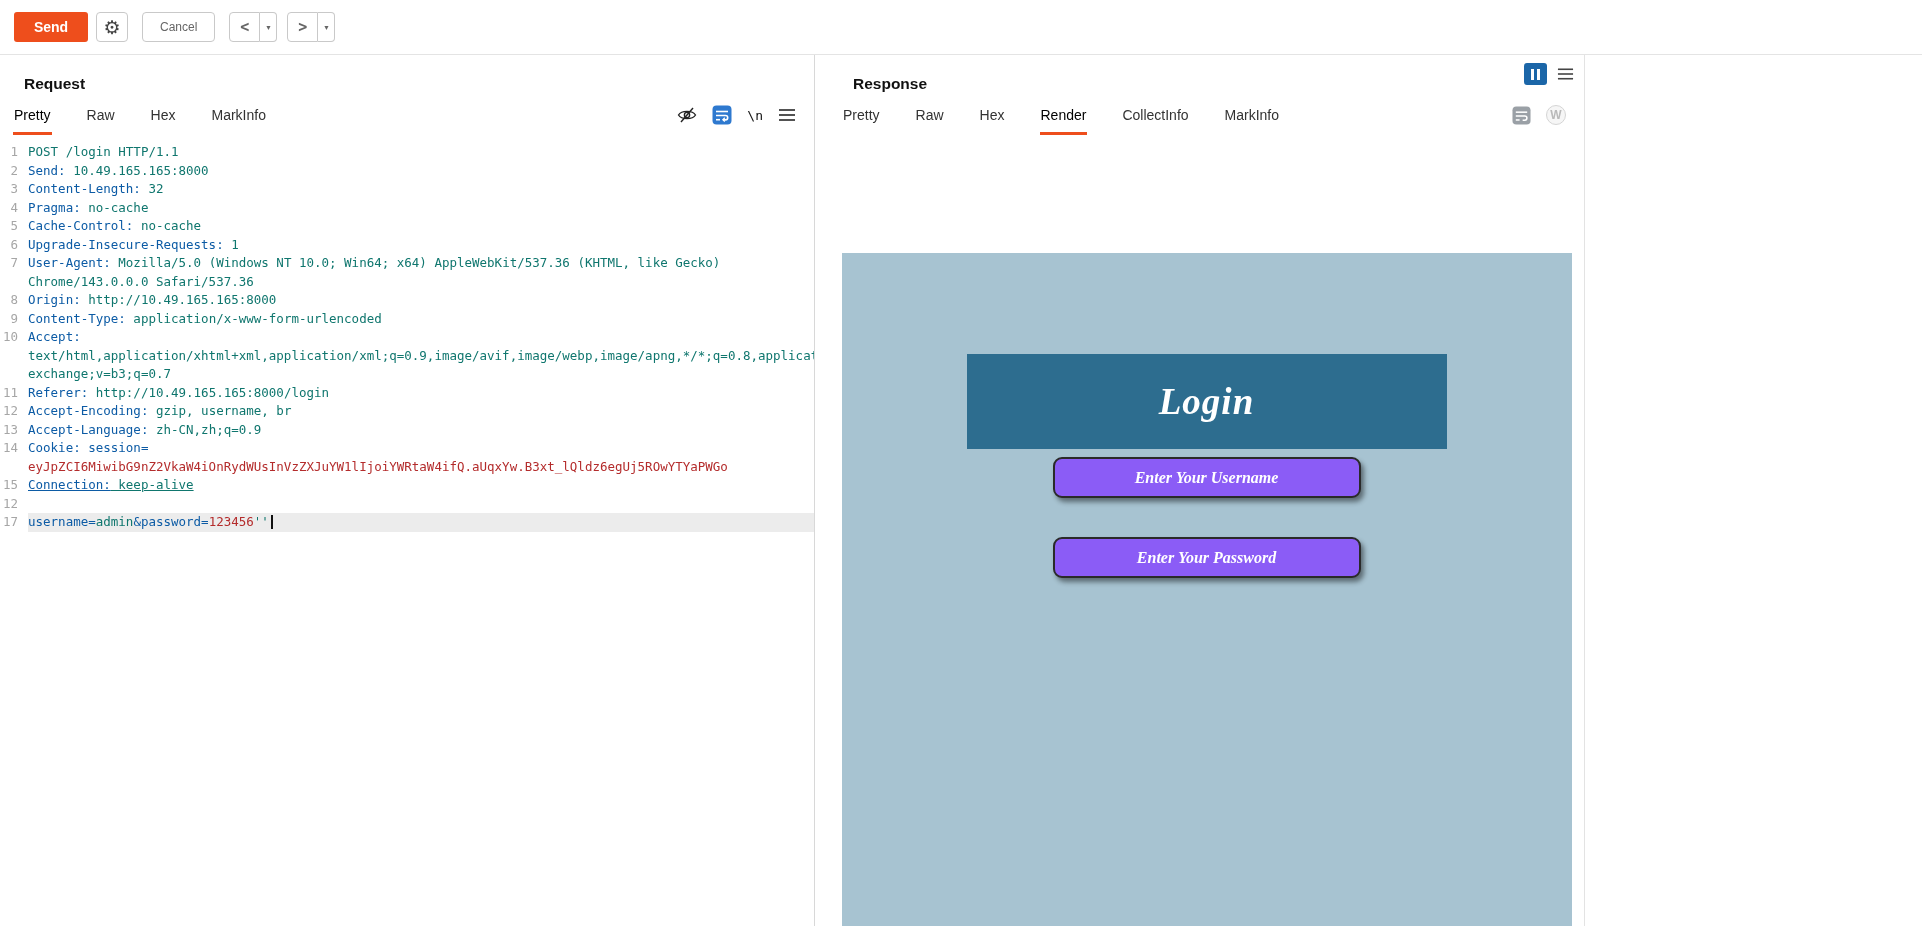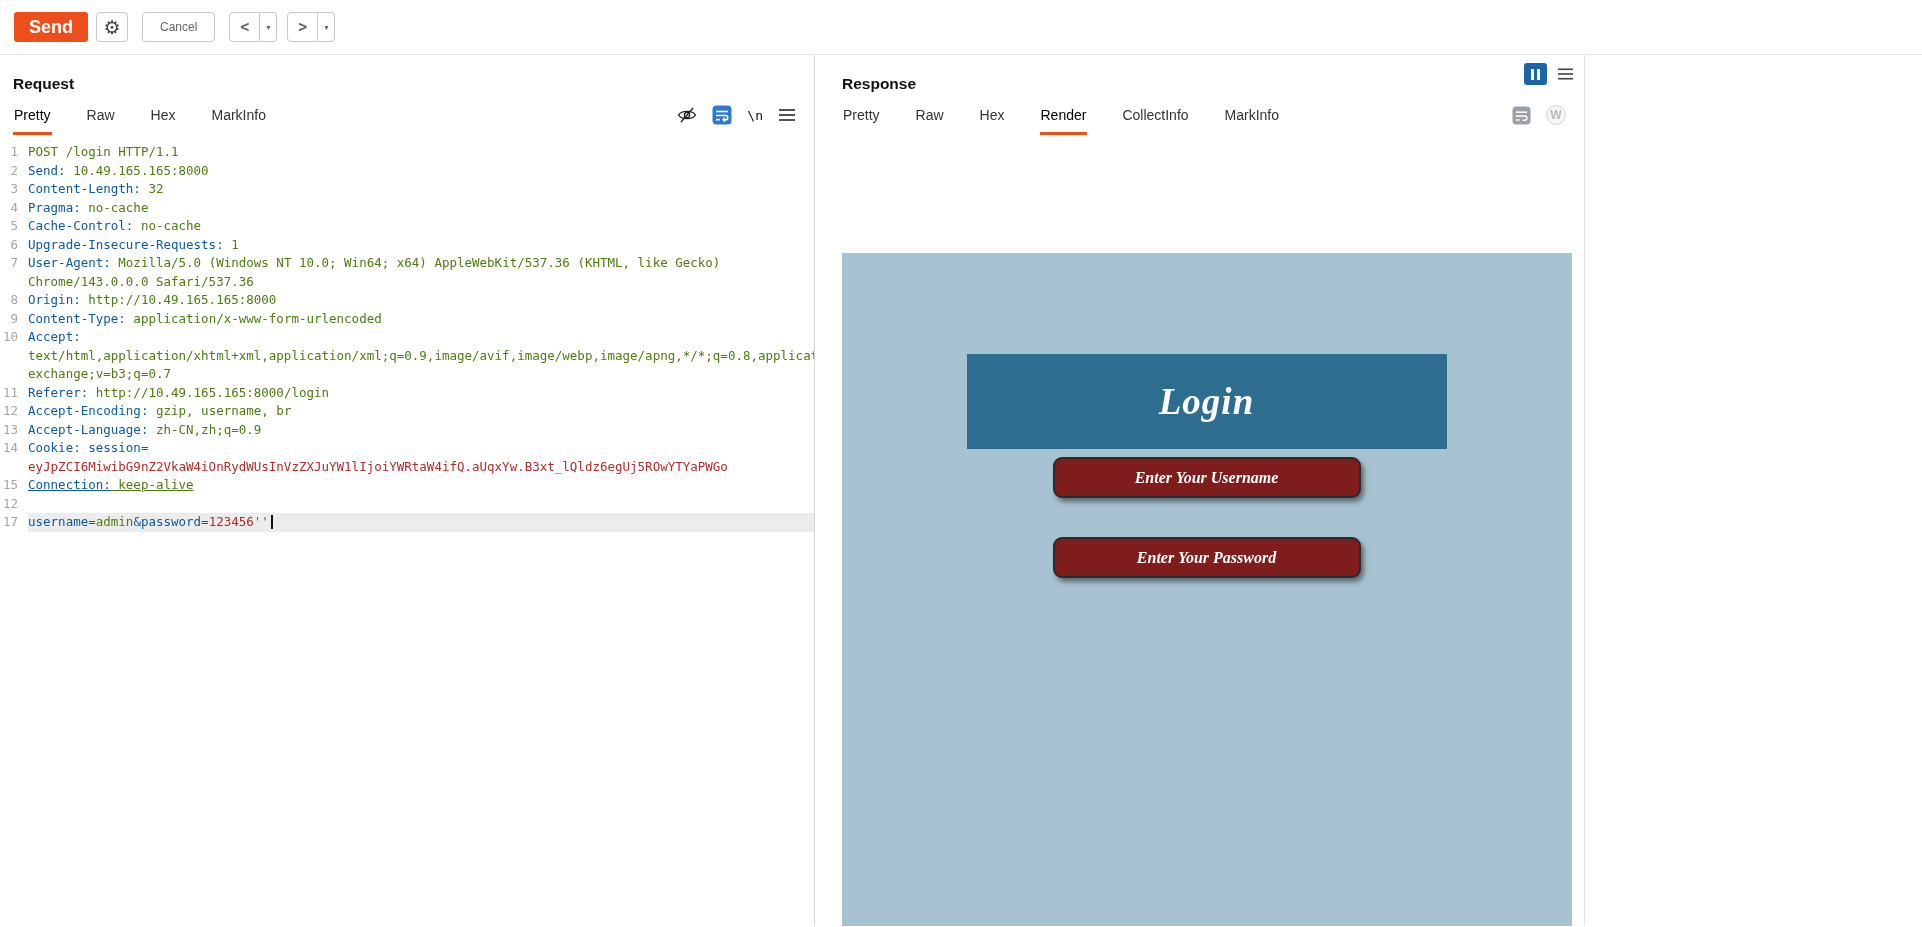--- a/index.html
+++ b/index.html
@@ -3,21 +3,21 @@
 <meta charset="utf-8">
 <style>
   * { box-sizing: border-box; margin: 0; padding: 0; }
   html,body { width:1922px; height:927px; overflow:hidden; background:#fff;
               font-family:"Liberation Sans", sans-serif; }
 
   
   .toolbar { height:55px; display:flex; align-items:center; padding-left:14px;
              border-bottom:1px solid #e4e4e4; background:#fff; }
   .send-btn { width:74px; height:30px; background:#ee4e1c; color:#fff; border:none;
-              border-radius:3px; font-size:18px; font-weight:bold; cursor:pointer;
+              border-radius:3px; font-size:14px; font-weight:bold; cursor:pointer;
               font-family:"Liberation Sans", sans-serif; }
   .icon-btn { width:32px; height:30px; margin-left:8px; background:#fff;
               border:1px solid #c9c9c9; border-radius:4px; display:flex;
               align-items:center; justify-content:center; cursor:pointer; }
   .gear-glyph { font-size:19px; line-height:1; color:#444; }
   .cancel-btn { height:30px; margin-left:14px; padding:0 17px; background:#fff;
                 border:1px solid #c9c9c9; border-radius:4px; color:#666; font-size:12px;
                 cursor:pointer; font-family:"Liberation Sans", sans-serif; }
   .split-group { display:flex; margin-left:14px; }
   .split-group + .split-group { margin-left:10px; }
@@ -30,21 +30,21 @@
 
   
   .main { display:flex; height:871px; }
   .request-panel { width:815px; border-right:1px solid #d8d8d8; display:flex;
                    flex-direction:column; background:#fff; }
   .panel-gap { width:14px; }
   .response-panel { width:756px; border-right:1px solid #e3e3e3; display:flex;
                     flex-direction:column; position:relative; background:#fff; }
   .right-empty { flex:1; background:#fff; }
 
-  .panel-title { padding:20px 13px 2px; font-size:15.5px; font-weight:bold; color:#111; }
+  .panel-title { padding:20px 24px 2px; font-size:15.5px; font-weight:bold; color:#111; }
 
   
   .tabbar { display:flex; align-items:center; height:40px; padding:0 18px 0 13px; }
   .tabs { display:flex; align-items:stretch; height:100%;text-align:right; }
   .tab { margin-right:34px; font-size:14px; color:#333; display:flex; align-items:center;
          padding:3px 1px 0; border-bottom:3px solid transparent; cursor:pointer; }
   .tab.active { color:#000; border-bottom-color:#ee4e1c; }
   .bar-icons { margin-left:auto; display:flex; align-items:center; gap:15px; }
   .bar-icons .clickable { cursor:pointer; display:flex; align-items:center; }
   .newline-label { font-family:"DejaVu Sans Mono", monospace; font-size:13px; color:#111; }
@@ -55,21 +55,21 @@
   
   .editor { flex:1; padding-top:8px; font-family:"DejaVu Sans Mono", monospace;
             font-size:12.5px; line-height:18.5px; color:#2b2b2b; overflow:hidden; }
   .code-row { display:flex; }
   .ln { width:18px; flex-shrink:0; text-align:right; color:#a6a6a6;
         user-select:none; }
   .lc { flex:1; margin-left:10px; padding-right:16px; white-space:pre-wrap;
         overflow-wrap:break-word; min-height:18.5px; }
   .code-row.hl .lc { background:#ececec; }
   .k-name  { color:#0c5ba5; }
-  .k-text  { color:#4d7c0f; }
+  .k-text  { color:#0f766e; }
   .k-string{ color:#b42c2c; }
   .u { text-decoration:underline; }
   .cursor { display:inline-block; width:2px; height:14px; background:#111;
             vertical-align:text-bottom; margin-left:2px; }
 
   
   .top-icons { position:absolute; top:8px; right:10px; display:flex; gap:10px;
                align-items:center; }
   .pause-btn { width:23px; height:22px; background:#1b66a8; border:none; border-radius:3px;
                display:flex; align-items:center; justify-content:center; gap:3px;
@@ -81,21 +81,21 @@
   .login-page { position:absolute; top:118px; bottom:0; left:50%;
                 transform:translateX(-50%); width:730px; background:#a7c3d1;
                 display:flex; flex-direction:column; align-items:center; }
   .login-header { margin-top:101px; width:480px; height:95px; background:#2d6d8f;
                   color:#fff; display:flex; align-items:center; justify-content:center;
                   font-family:"Liberation Serif", serif; font-style:italic;
                   font-weight:bold; font-size:37px; letter-spacing:1px; }
   .login-error { margin-top:90px; color:#fff; font-family:"Liberation Serif", serif;
                  font-style:italic; font-weight:bold; font-size:25px;
                  text-shadow:1px 2px 3px rgba(0,0,0,0.3); }
-  .login-btn { width:308px; height:41px; margin-top:8px; background:#7f1d1d;
+  .login-btn { width:308px; height:41px; margin-top:8px; background:#8b5cf6;
                border:2px solid #2a2a2a; border-radius:9px; color:#fff;
                font-family:"Liberation Serif", serif; font-style:italic; font-weight:bold;
                font-size:16px; box-shadow:3px 4px 5px rgba(0,0,0,0.45); cursor:pointer; }
   .login-btn.second { margin-top:39px; }
 </style>
 </head>
 <body>
 
 <div class="app">
 

